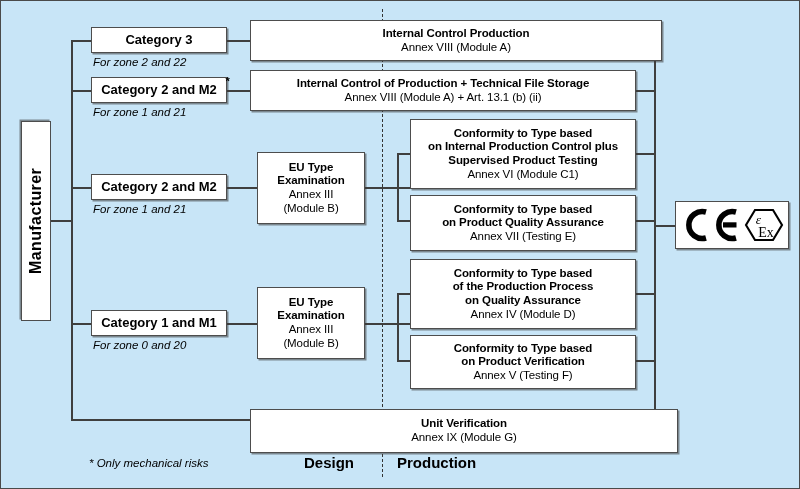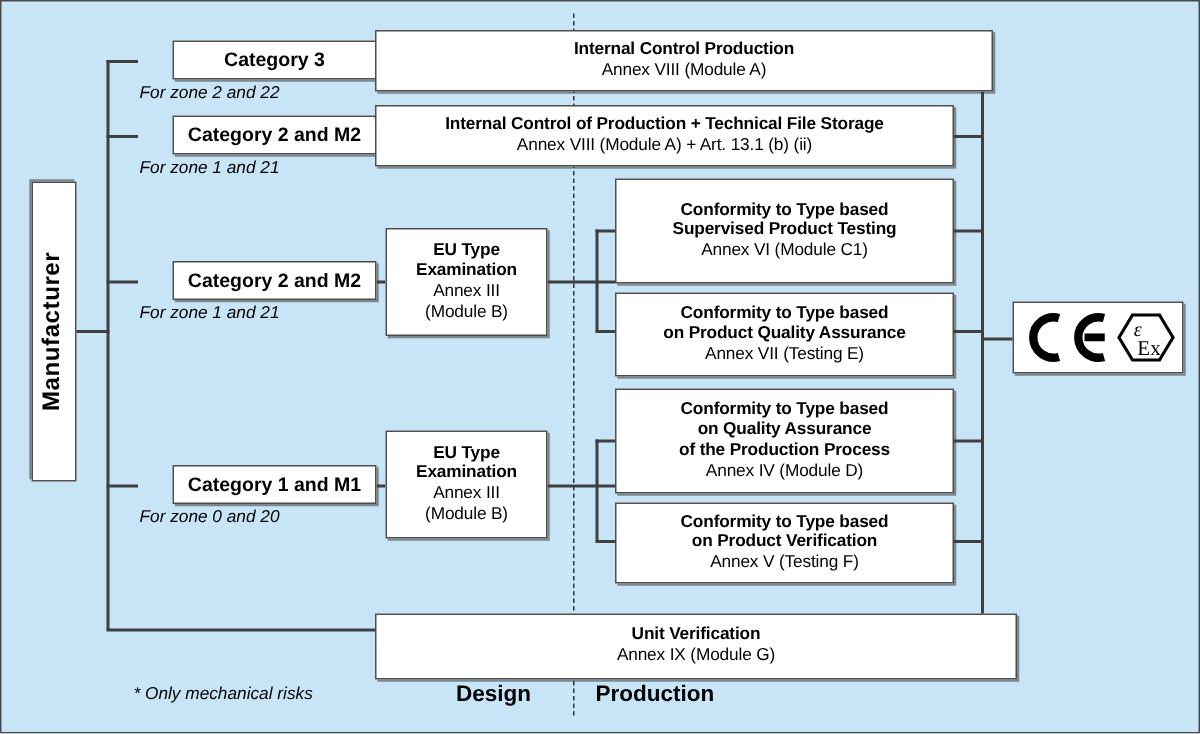--- a/index.html
+++ b/index.html
@@ -37,21 +37,21 @@
   
   #manufacturer-box {
     writing-mode: vertical-rl;
     transform: rotate(180deg);
     font-weight: bold;
     font-size: 16px;
     letter-spacing: 0.4px;
   }
 
   
-  .cat-box { font-weight: bold; font-size: 13px; margin-left: 24px; }
+  .cat-box { font-weight: bold; font-size: 13px; }
   .cat-box .cat-label { position: relative; }
   .cat-box .asterisk {
     position: absolute;
     top: -7px;
     right: -13px;
     font-size: 11px;
     font-weight: bold;
   }
 
   
@@ -207,34 +207,35 @@
     <span class="ln-reg">Annex VIII (Module A)</span>
   </div>
 
   <div class="box" style="left:249px; top:69px; width:386px; height:41px;">
     <span class="ln-bold">Internal Control of Production + Technical File Storage</span>
     <span class="ln-reg">Annex VIII (Module A) + Art. 13.1 (b) (ii)</span>
   </div>
 
   <div class="box" style="left:409px; top:118px; width:226px; height:70px;">
     <span class="ln-bold">Conformity to Type based</span>
+    <span class="ln-bold">on Internal Production Control plus</span>
     <span class="ln-bold">Supervised Product Testing</span>
     <span class="ln-reg">Annex  VI (Module C1)</span>
   </div>
 
   <div class="box" style="left:409px; top:194px; width:226px; height:56px;">
     <span class="ln-bold">Conformity to Type based</span>
     <span class="ln-bold">on Product Quality Assurance</span>
     <span class="ln-reg">Annex  VII (Testing E)</span>
   </div>
 
   <div class="box" style="left:409px; top:258px; width:226px; height:70px;">
     <span class="ln-bold">Conformity to Type based</span>
+    <span class="ln-bold">of the Production Process</span>
     <span class="ln-bold">on Quality Assurance</span>
-    <span class="ln-bold">of the Production Process</span>
     <span class="ln-reg">Annex  IV (Module D)</span>
   </div>
 
   <div class="box" style="left:409px; top:334px; width:226px; height:54px;">
     <span class="ln-bold">Conformity to Type based</span>
     <span class="ln-bold">on Product Verification</span>
     <span class="ln-reg">Annex  V (Testing F)</span>
   </div>
 
   <div class="box" style="left:249px; top:408px; width:428px; height:44px;">

